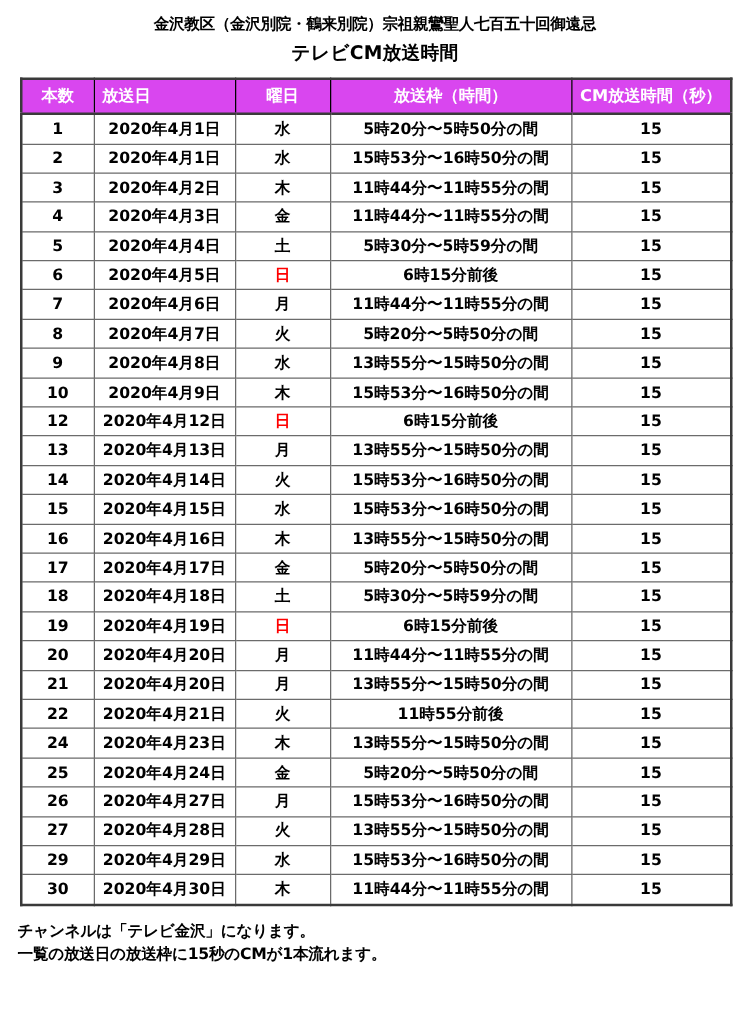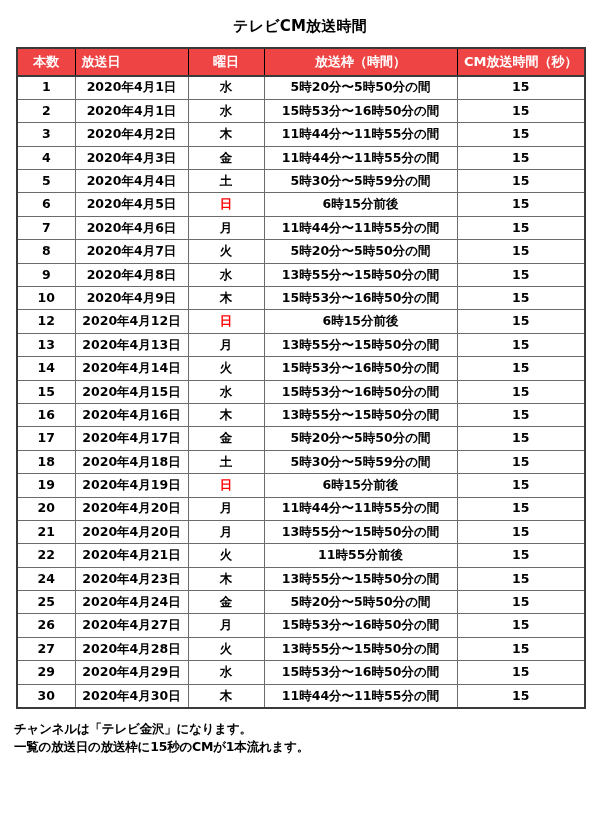--- a/index.html
+++ b/index.html
@@ -60,21 +60,21 @@
     padding: 0;
     height: 22.4px;
     font-size: 12.5px;
     font-weight: bold;
     text-align: center;
     vertical-align: middle;
     line-height: 1;
     white-space: nowrap;
   }
   table.schedule thead th {
-    background: #ef4444;
+    background: #d946ef;
     color: #ffffff;
     height: 26px;
     font-size: 13px;
     border-color: #000000;
     border-bottom: 2px solid #3a3a3a;
     margin-left: 29px;
   }
   table.schedule thead th.th-left {
     text-align: left;
     padding-left: 6px;
@@ -99,20 +99,21 @@
   .notes .note-line {
     white-space: nowrap;
   }
 </style>
 </head>
 <body>
 
 <div class="page">
 
   <div class="title-block">
+    <div class="title-main">金沢教区（金沢別院・鶴来別院）宗祖親鸞聖人七百五十回御遠忌</div>
     <div class="title-sub">テレビCM放送時間</div>
   </div>
 
   <div class="table-wrap">
     <table class="schedule">
       <colgroup>
         <col class="col-no">
         <col class="col-date">
         <col class="col-dow">
         <col class="col-slot">

